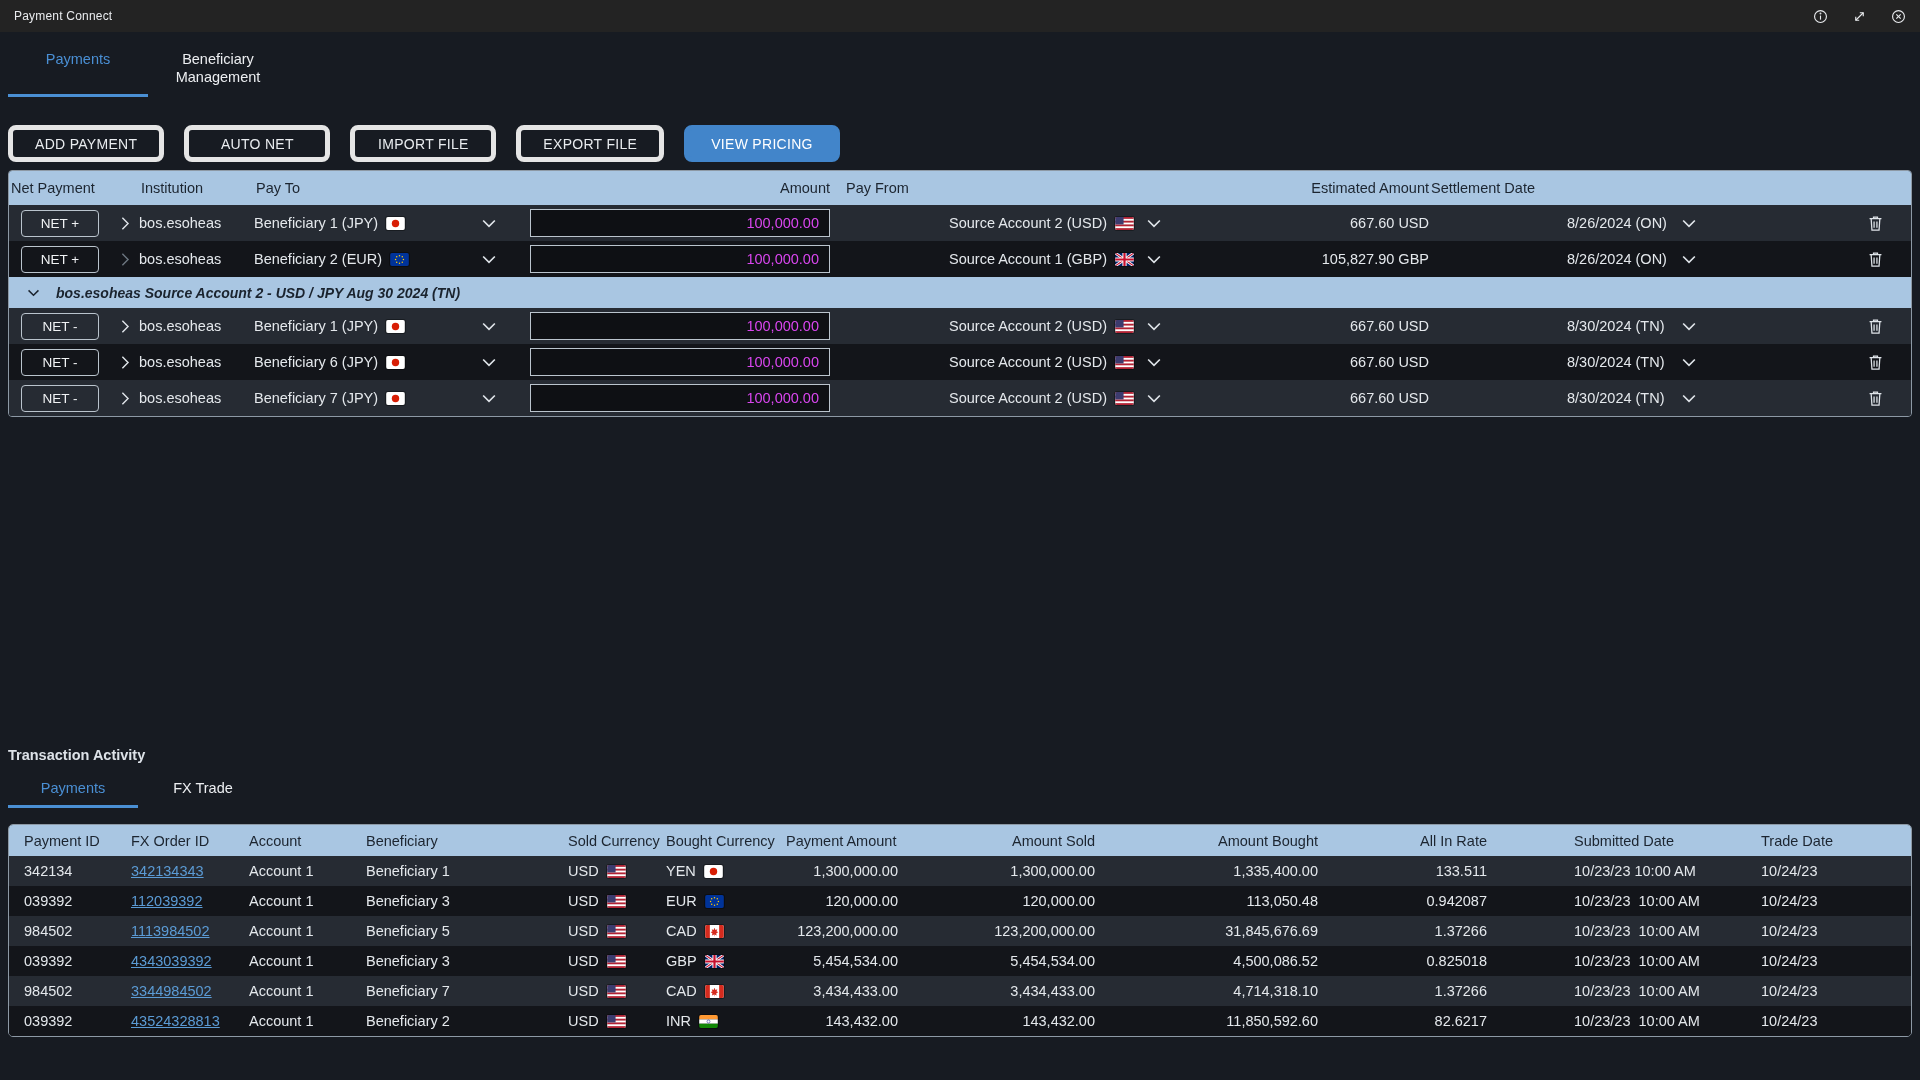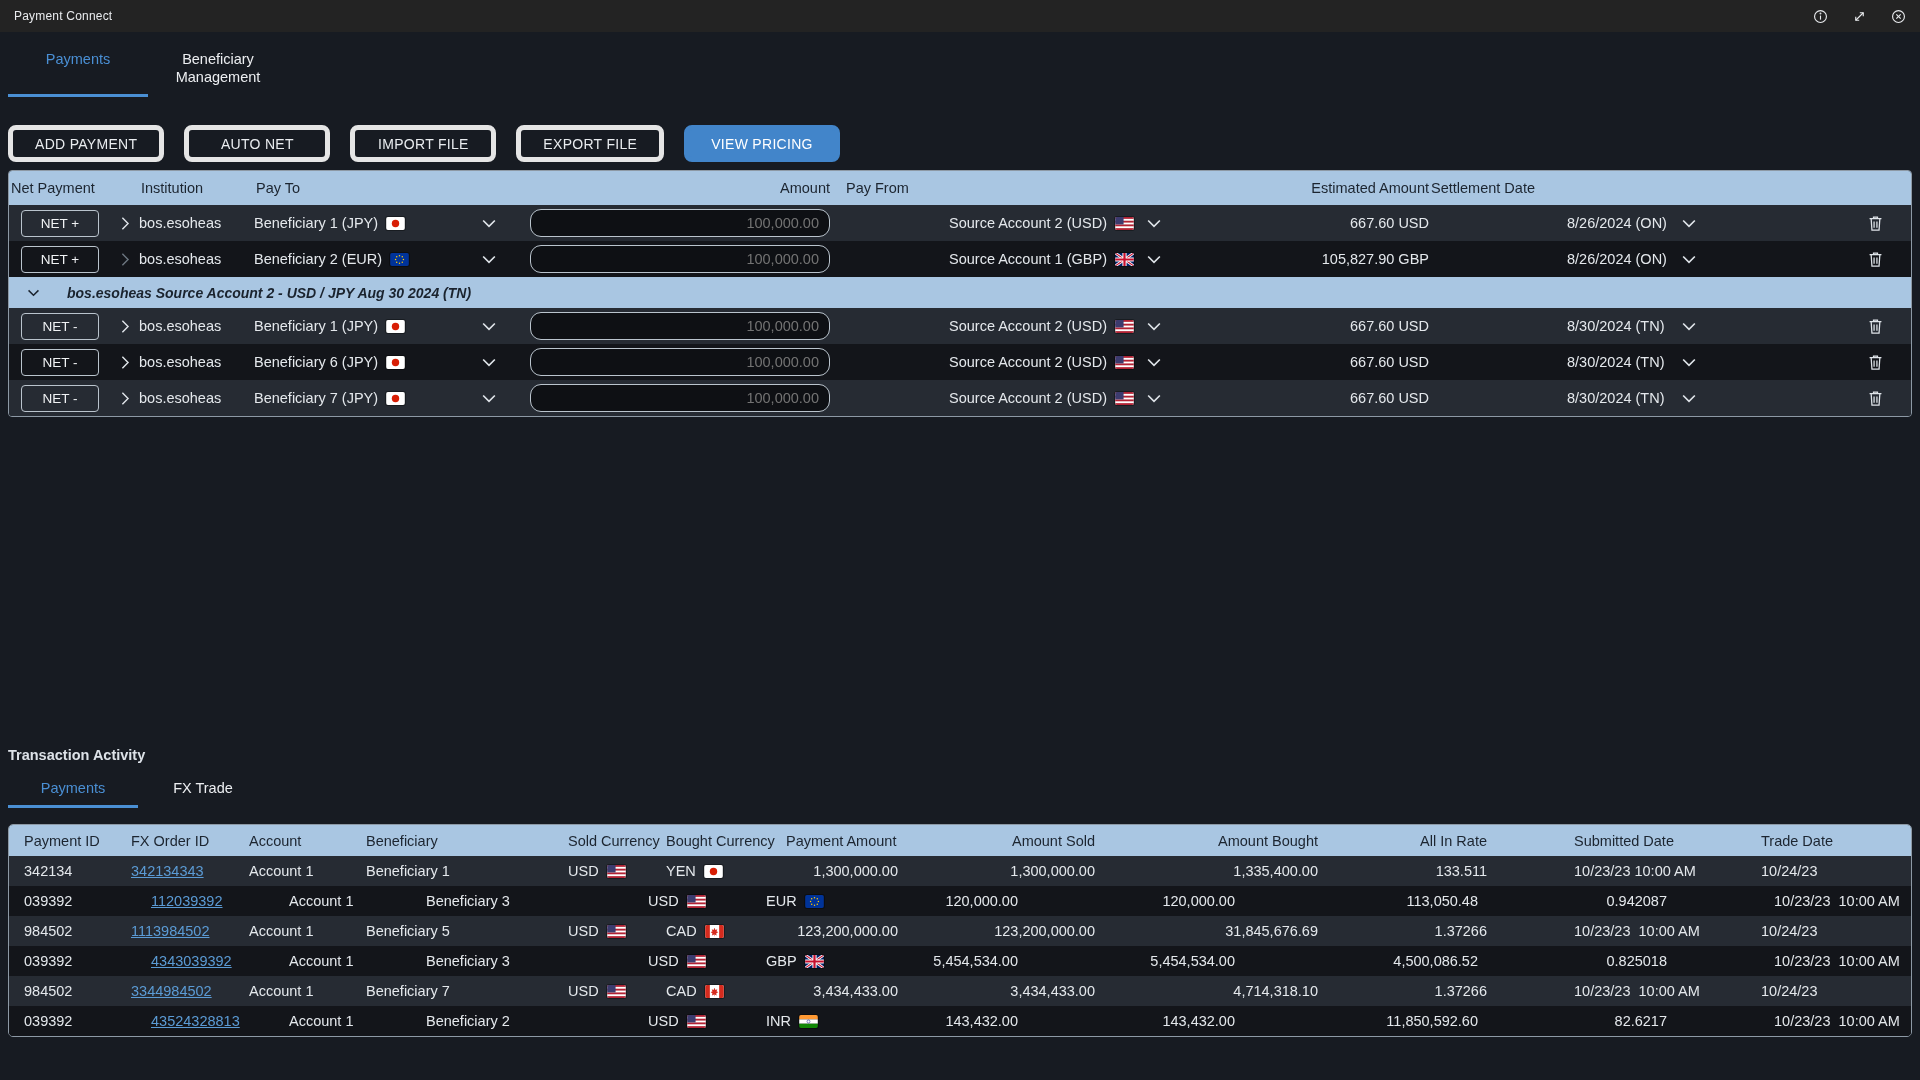--- a/index.html
+++ b/index.html
@@ -43,40 +43,40 @@
   .cell{display:flex;align-items:center;}
   .cell.right{justify-content:flex-end;}
   .pad-l{padding-left:12px;}
   .net-btn{width:78px;height:27px;margin-left:12px;background:transparent;border:1px solid var(--input-border);
            border-radius:4px;color:#f0f2f4;font-size:13.5px;cursor:pointer;font-family:"Liberation Sans",sans-serif;}
   .chev{width:20px;height:20px;color:#dfe4e9;cursor:pointer;display:inline-flex;}
   .chev svg{width:100%;height:100%;}
   .chev.dim{color:#6c7680;}
   .chev.small{width:17px;height:17px;}
   .amount-input{width:300px;height:28px;background:#0e1014;border:1px solid var(--input-border);
-                border-radius:11px;color:#737373;font-size:14.5px;text-align:right;padding:0 10px;
+                border-radius:0;color:#d946ef;font-size:14.5px;text-align:right;padding:0 10px;
                 font-family:"Liberation Sans",sans-serif;}
   .flag{width:19px;height:13px;margin-left:8px;border-radius:2px;overflow:hidden;display:inline-flex;
         box-shadow:0 0 0 1px rgba(0,0,0,.35);flex:none;}
   .flag svg{width:100%;height:100%;display:block;}
   .trash{width:19px;height:20px;color:#dfe4e9;cursor:pointer;display:inline-flex;margin-right:26px;}
   .trash svg{width:100%;height:100%;}
   .group-row{grid-column:1/-1;height:31px;background:var(--header-bg);color:#1a232e;display:flex;
-             align-items:center;font-size:14px;font-weight:bold;font-style:italic;gap:11px;}
+             align-items:center;font-size:14px;font-weight:bold;font-style:italic;}
   .group-row .chev{color:#1a232e;margin:0 14px 0 16px;}
   .settle-cell{padding-left:138px;}
   
   .txn-tabs{display:flex;margin-top:10px;}
   .txn-tabs .tab{min-width:130px;}
   .ttable{margin-top:16px;border:1px solid var(--border);border-radius:5px;overflow:hidden;}
   .tgrid{display:grid;grid-template-columns:122px 118px 117px 202px 98px 120px 112px 197px 223px 169px 252px 1fr;align-items:center;}
   .thead{background:var(--header-bg);color:var(--header-text);height:31px;font-size:14.5px;}
   .trow{height:30px;font-size:14.5px;}
   .trow.light{background:var(--row-light);}
-  .trow.dark{background:var(--row-dark);gap:20px;}
+  .trow.dark{background:var(--row-dark);}
   .pad-l15{padding-left:15px;}
   .sub-pad{padding-left:87px;}
   .pre{white-space:pre;}
   a.fx-link{color:var(--link);text-decoration:underline;cursor:pointer;}
   .num{justify-content:flex-end;}
 </style>
 </head>
 <body>
 
 <div class="titlebar">

